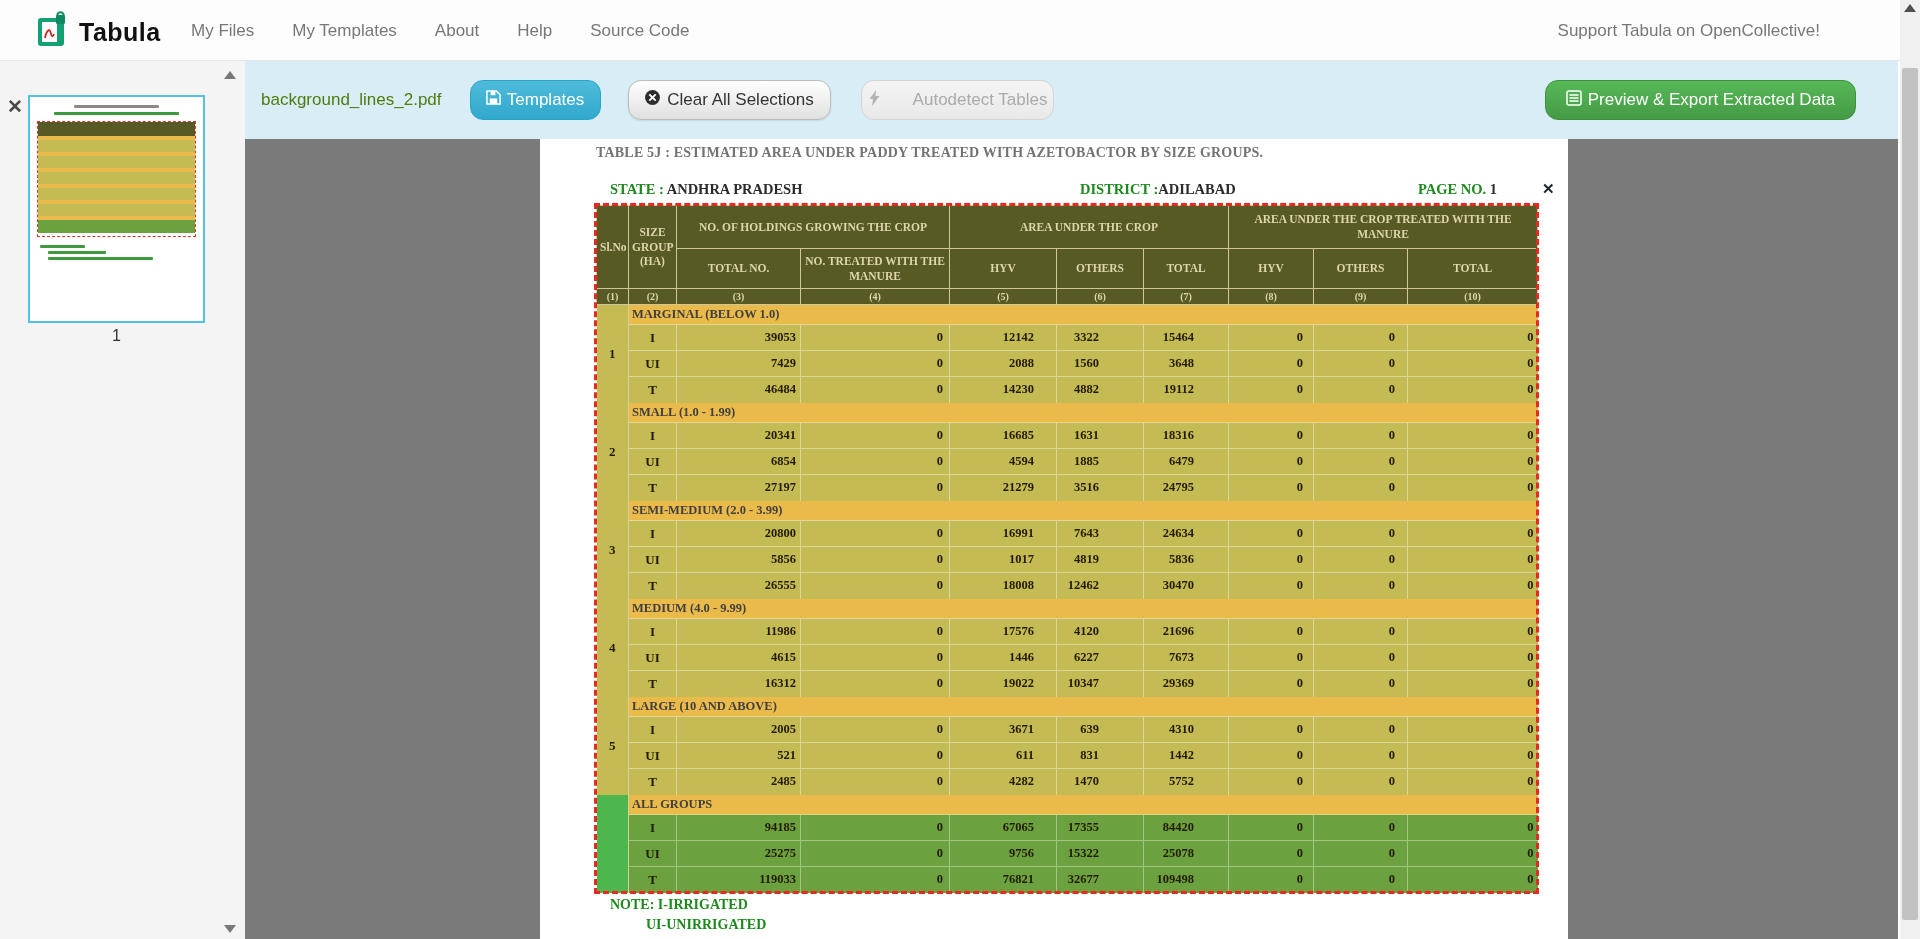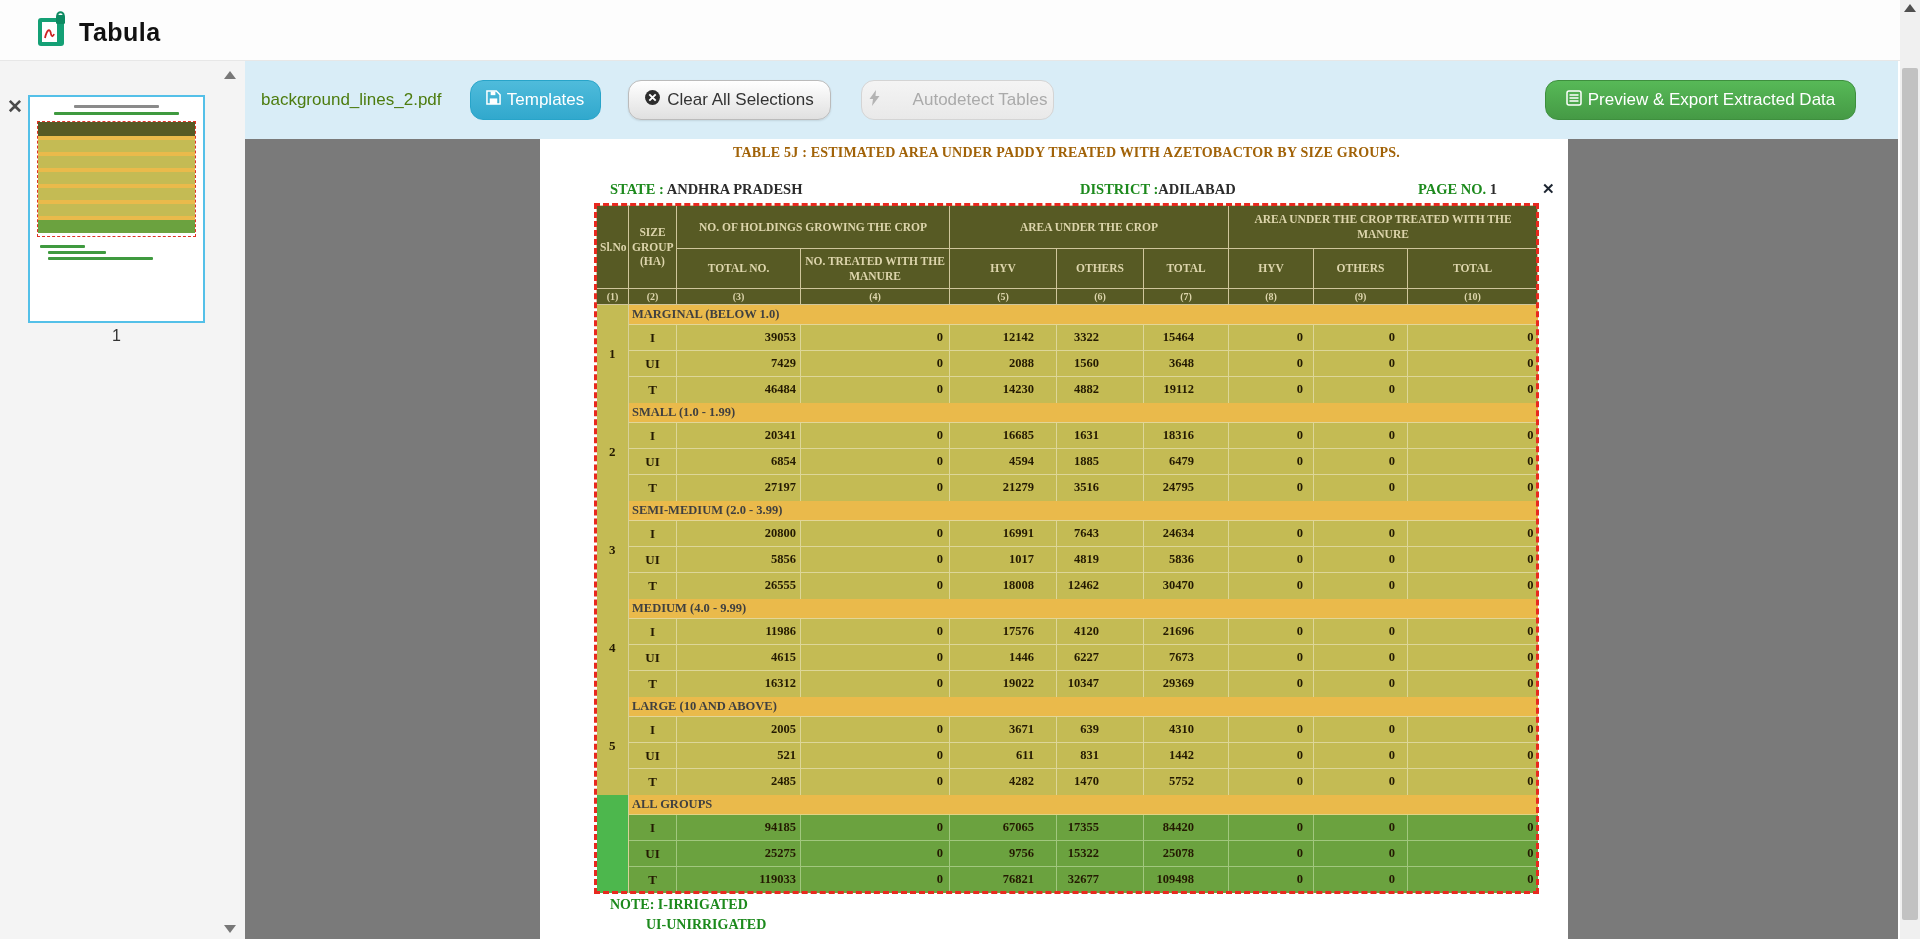--- a/index.html
+++ b/index.html
@@ -55,22 +55,22 @@
                     background:linear-gradient(#f4f4f4,#e9e9e9); border-color:#d4d4d4;
                     cursor:not-allowed;gap:25px; }
   .btn-export { margin-left:auto; margin-right:42px; width:311px; color:#fff;
                 background:linear-gradient(#57b957,#459a45); border-color:#3e8f3e; }
 
   
   .docarea { position:absolute; top:139px; left:245px; width:1653px; height:800px;
              background:#7a7a7a; overflow:hidden; }
   .page { position:absolute; left:295px; top:0; width:1028px; height:900px; background:#fff; }
   .pdf-serif { font-family:"Liberation Serif", serif; font-weight:bold; }
-  .pdf-title { position:absolute; left:56px; top:6px; width:941px; text-align:center;
-               font-size:14px; color:#a16207; letter-spacing:.2px; }
+  .pdf-title { position:absolute; left:56px; top:6px; width:941px; 
+               font-size:14px; color:#737373; letter-spacing:.2px; }
   .meta-line { position:absolute; left:56px; top:42px; width:941px; height:18px; font-size:14.5px; }
   .meta-state { position:absolute; left:14px; top:0; color:#222; }
   .meta-district { position:absolute; left:484px; top:0; color:#222; }
   .meta-page { position:absolute; left:822px; top:0; color:#222; }
   .green-lbl { color:#1d8a1d; }
   .dark-val { color:#2b2b2b; }
   .sel-close { position:absolute; left:1002px; top:41px; font-size:15px; font-weight:bold;
                color:#1c2430; cursor:pointer; font-family:"Liberation Sans",sans-serif; }
 
   
@@ -120,20 +120,28 @@
       <svg width="32" height="38" viewBox="0 0 32 38">
         <rect x="1" y="7" width="26" height="28" rx="3" fill="#14a075"></rect>
         <rect x="5" y="11" width="15" height="20" fill="#ffffff"></rect>
         <path d="M8,27 C10,18 13,17 14,23 C14.6,26 16,26 17,23" stroke="#cc2222" stroke-width="1.8" fill="none"></path>
         <circle cx="23.5" cy="4.5" r="3.2" stroke="#0d8a62" stroke-width="2" fill="none"></circle>
         <rect x="19" y="4" width="9" height="9" rx="1.5" fill="#0d8a62"></rect>
       </svg>
     </span>
     <span class="brand-text">Tabula</span>
   </div>
+  <div class="nav-links">
+    <span class="nav-link">My Files</span>
+    <span class="nav-link">My Templates</span>
+    <span class="nav-link">About</span>
+    <span class="nav-link">Help</span>
+    <span class="nav-link">Source Code</span>
+  </div>
+  <span class="nav-support">Support Tabula on OpenCollective!</span>
 </div>
 
 <div class="sidebar">
   <span class="thumb-remove">✕</span>
   <div class="thumbnail">
     <div class="thumb-line" style="left:44px;top:8px;width:85px;height:3px;background:#8a8a8a;"></div>
     <div class="thumb-line" style="left:24px;top:15px;width:125px;height:3px;background:#3f9a3f;"></div>
     <div class="thumb-table">
       <div class="tt-head"></div>
       <div class="tt-band"></div>

